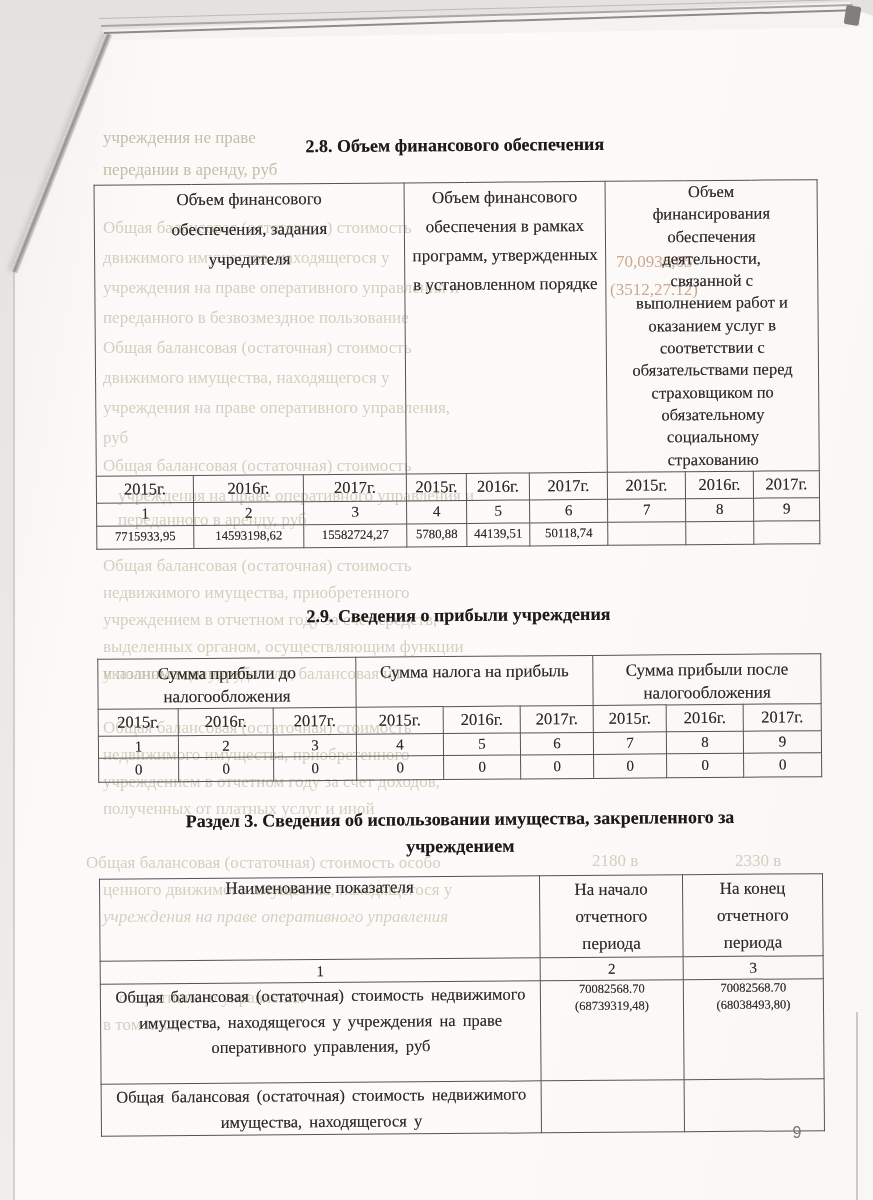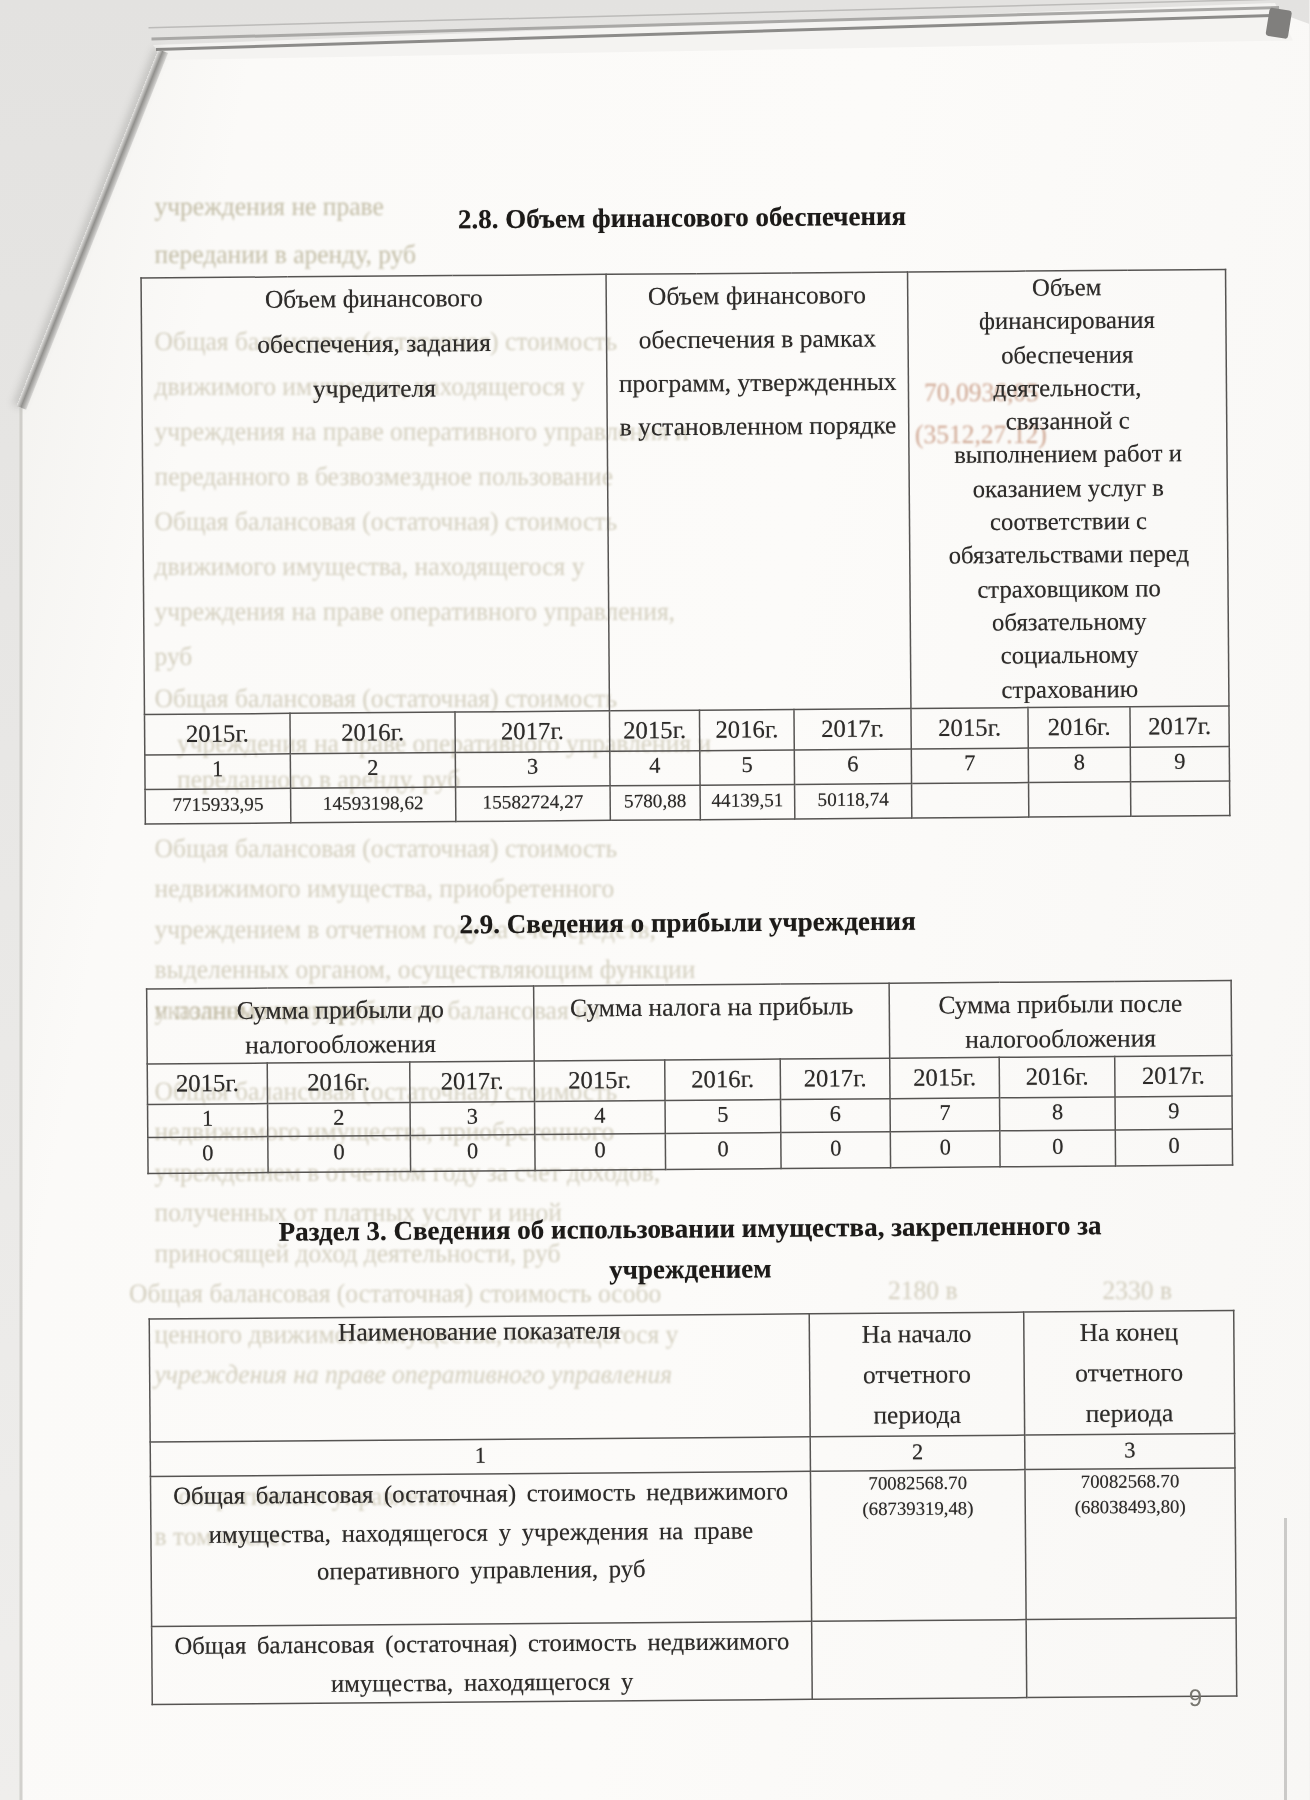--- a/index.html
+++ b/index.html
@@ -114,21 +114,20 @@
     <span class="ghost olive" style="left: 103px; top: 556px;">Общая балансовая (остаточная) стоимость</span>
     <span class="ghost olive" style="left: 103px; top: 583px;">недвижимого имущества, приобретенного</span>
     <span class="ghost olive" style="left: 103px; top: 610px;">учреждением в отчетном году за счет средств,</span>
     <span class="ghost olive" style="left: 103px; top: 637px;">выделенных органом, осуществляющим функции</span>
     <span class="ghost olive" style="left: 103px; top: 664px;">и полномочия учредителя, балансовая на</span>
     <span class="ghost olive" style="left: 103px; top: 664px;">указанные цели, руб</span>
     <span class="ghost olive" style="left: 103px; top: 718px;">Общая балансовая (остаточная) стоимость</span>
     <span class="ghost olive" style="left: 103px; top: 745px;">недвижимого имущества, приобретенного</span>
     <span class="ghost olive" style="left: 103px; top: 772px;">учреждением в отчетном году за счет доходов,</span>
     <span class="ghost olive" style="left: 103px; top: 799px;">полученных от платных услуг и иной</span>
-    <span class="ghost olive" style="left: 103px; top: 826px;">приносящей доход деятельности, руб</span>
     <span class="ghost olive" style="left: 86px; top: 853px;">Общая балансовая (остаточная) стоимость особо</span>
     <span class="ghost olive" style="left: 592px; top: 851px;">2180 в</span>
     <span class="ghost olive" style="left: 735px; top: 851px;">2330 в</span>
     <span class="ghost olive" style="left: 103px; top: 880px; text-align: right;">ценного движимого имущества, находящегося у</span>
     <span class="ghost olive" style="left: 103px; top: 907px; font-style: italic;">учреждения на праве оперативного управления</span>
     <span class="ghost olive" style="left: 119px; top: 988px;">оперативного управления</span>
     <span class="ghost olive" style="left: 103px; top: 1015px;">в том числе:</span>
   </div>
 
 <div class="edge-underlay"></div>

